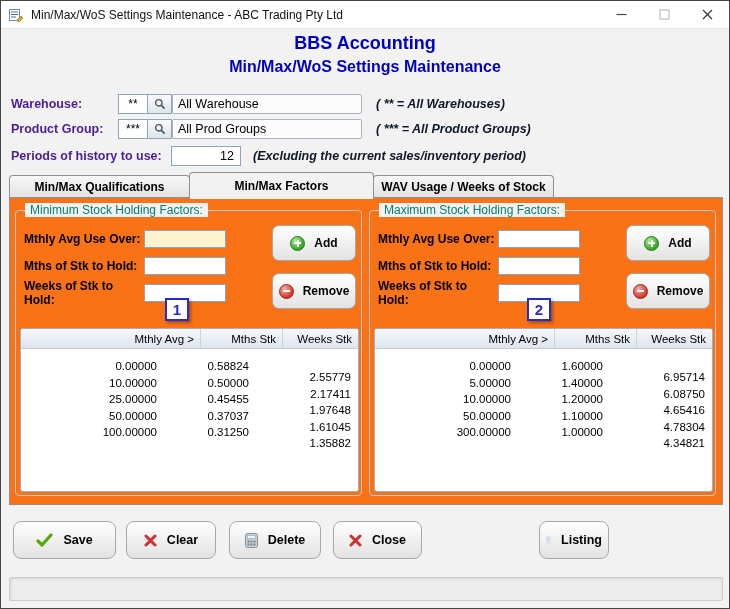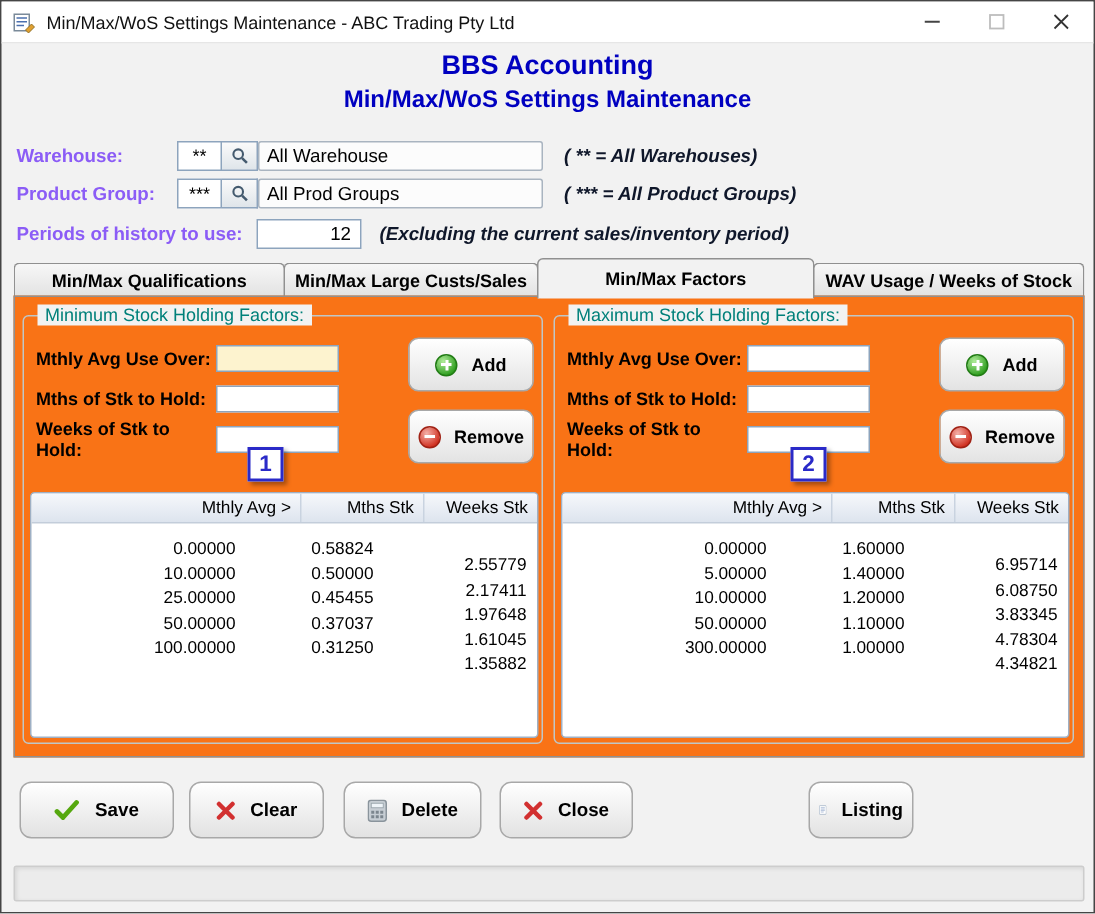--- a/index.html
+++ b/index.html
@@ -17,21 +17,21 @@
   .win-btn { width: 43px; height: 100%; display: flex; align-items: center; justify-content: center;
              background: transparent; border: none; padding: 0; }
 
   
   .header { position: absolute; top: 29px; left: 0; width: 100%; text-align: center; color: #0000c0; }
   .h1 { font-size: 18px; font-weight: bold; margin: 0; line-height: 27px; }
   .h2 { font-size: 16px; font-weight: bold; margin: 0; line-height: 20px; }
 
   
   .filter-row { position: absolute; left: 10px; display: flex; align-items: center; height: 22px; }
-  .flabel { font-weight: bold; font-size: 12.5px; color: #8b5cf6; flex: none; }
+  .flabel { font-weight: bold; font-size: 12.5px; color: #4c1d95; flex: none; }
   .flabel.w1 { width: 107px; }
   .flabel.w2 { width: 160px; }
   .code-input { width: 30px; height: 20px; border: 1px solid #8da4bd; background: #fff;
                 font: 12px "Liberation Sans", sans-serif; text-align: center; padding: 0; }
   .lookup-btn { width: 24px; height: 20px; border: 1px solid #8da4bd; border-left: none;
                 background: linear-gradient(#fafafa, #dfe5ea); display: flex; align-items: center;
                 justify-content: center; padding: 0; }
   .value-input { width: 190px; height: 20px; border: 1px solid #a9b4c0; background: #fcfcfc;
                  font: 12.5px "Liberation Sans", sans-serif; padding: 0 5px; border-radius: 2px; }
   .periods-input { width: 70px; height: 20px; border: 1px solid #8da4bd; background: #fff;
@@ -180,21 +180,20 @@
   </div>
 
   <div class="filter-row" style="top:144px">
     <span class="flabel w2">Periods of history to use:</span>
     <input class="periods-input" value="12" style="">
     <span class="note tight">(Excluding the current sales/inventory period)</span>
   </div>
 
   <div class="tabs">
     <div class="tab" style="width:181px">Min/Max Qualifications</div>
-    <div class="tab" style="width:170px">Min/Max Large Custs/Sales</div>
     <div class="tab active" style="width:185px">Min/Max Factors</div>
     <div class="tab" style="width:181px">WAV Usage / Weeks of Stock</div>
   </div>
 
   <div class="panel">
 
     <div class="groupbox gb-min">
       <span class="gb-title">Minimum Stock Holding Factors:</span>
 
       <div class="gb-row" style="top:18px">
@@ -290,21 +289,21 @@
           <div class="cell3">6.95714</div>
         </div>
         <div class="lb-row">
           <div class="cell1">5.00000</div>
           <div class="cell2">1.40000</div>
           <div class="cell3">6.08750</div>
         </div>
         <div class="lb-row">
           <div class="cell1">10.00000</div>
           <div class="cell2">1.20000</div>
-          <div class="cell3">3.83345</div>
+          <div class="cell3">4.65416</div>
         </div>
         <div class="lb-row">
           <div class="cell1">50.00000</div>
           <div class="cell2">1.10000</div>
           <div class="cell3">4.78304</div>
         </div>
         <div class="lb-row">
           <div class="cell1">300.00000</div>
           <div class="cell2">1.00000</div>
           <div class="cell3">4.34821</div>

